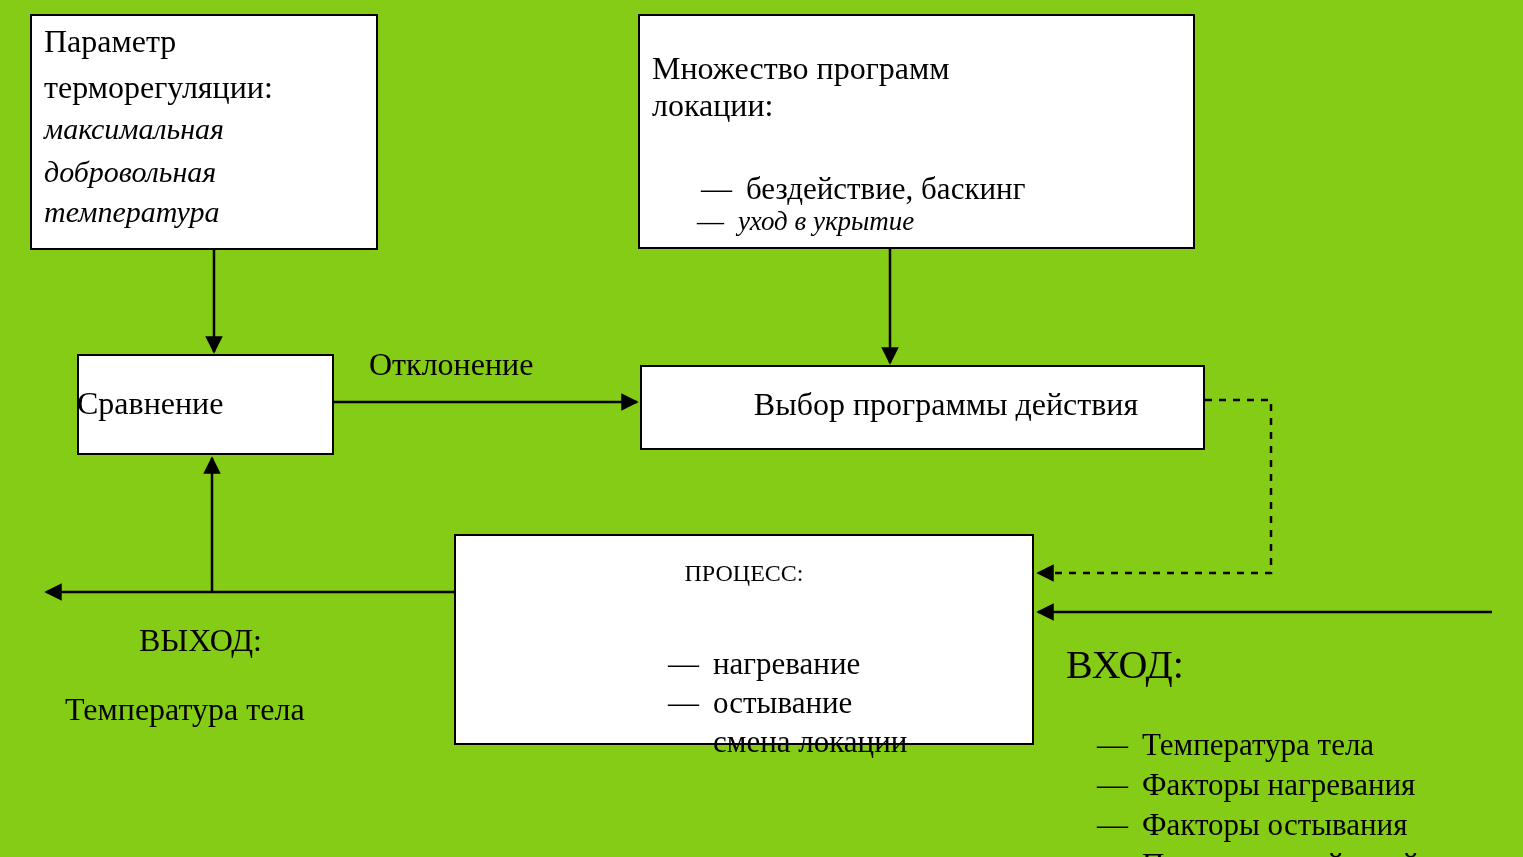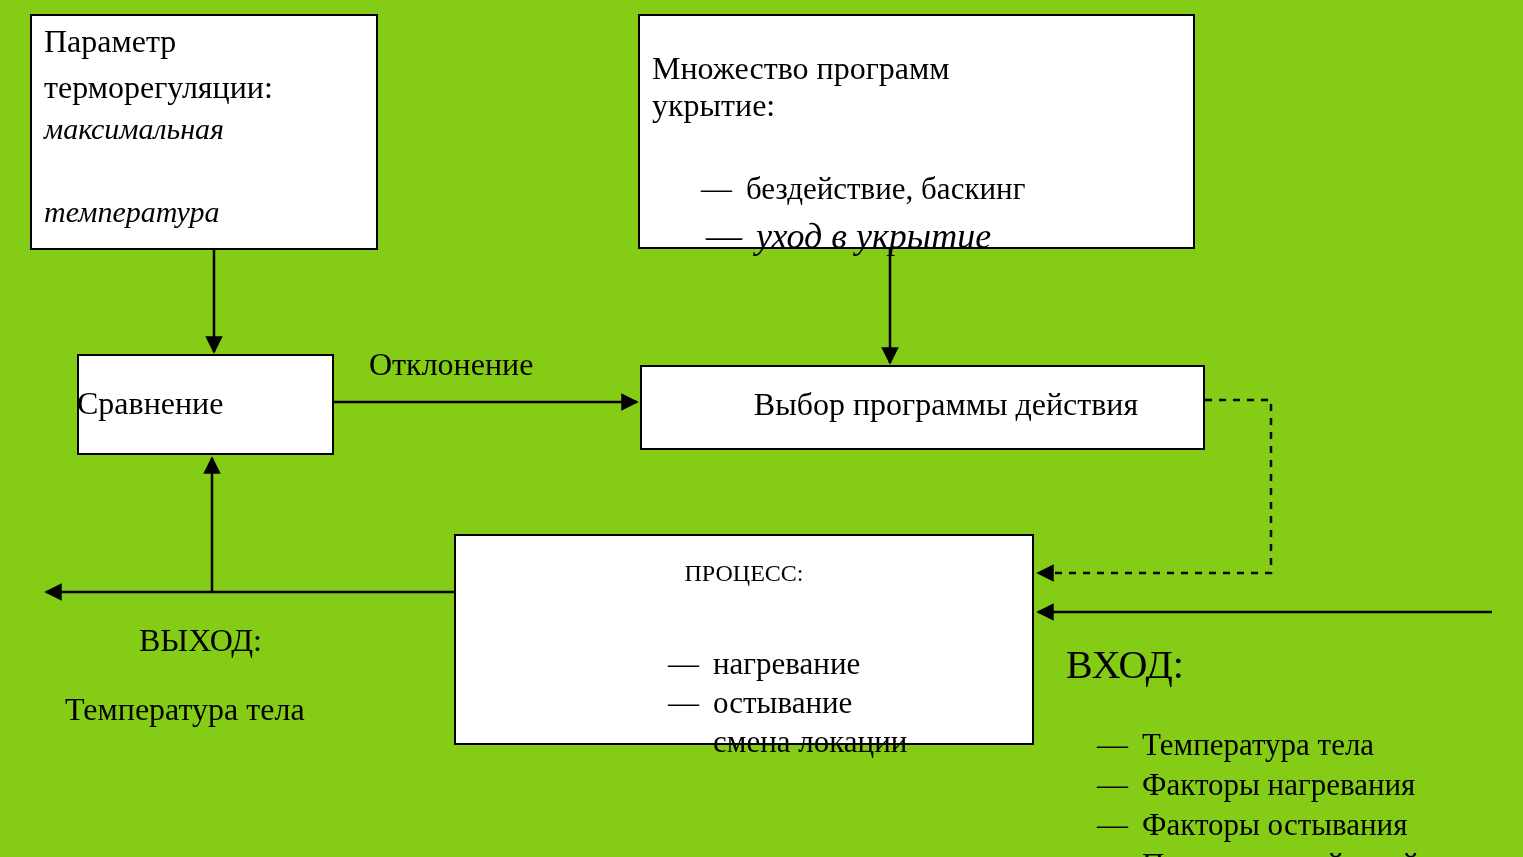--- a/index.html
+++ b/index.html
@@ -62,31 +62,32 @@
     <line x1="454" y1="592" x2="46" y2="592" stroke="#000000" stroke-width="2.5" marker-end="url(#ah)"></line>
 
     <line x1="212" y1="592" x2="212" y2="458" stroke="#000000" stroke-width="2.5" marker-end="url(#ah)"></line>
   </svg>
 
   <div class="box" style="left:30px; top:14px; width:348px; height:236px;"></div>
 
   <div class="txt" style="left:44px; top:24px; font-size:32px;">Параметр</div>
   <div class="txt" style="left:44px; top:70px; font-size:32px;">терморегуляции:</div>
   <div class="txt italic" style="left:44px; top:112px; font-size:30px;">максимальная</div>
+  <div class="txt italic" style="left:44px; top:155px; font-size:30px;">добровольная</div>
   <div class="txt italic" style="left:44px; top:195px; font-size:30px;">температура</div>
 
   <div class="box" style="left:638px; top:14px; width:557px; height:235px;"></div>
 
   <div class="txt" style="left:652px; top:51px; font-size:32px;">Множество программ</div>
-  <div class="txt" style="left:652px; top:88px; font-size:32px;">укрытие:</div>
+  <div class="txt" style="left:652px; top:88px; font-size:32px;">локации:</div>
 
   <div class="txt" style="left:670px; top:137px; font-size:31px;">
     <span>—</span><span style="display:inline-block;width:14px;"></span><span>бездействие, баскинг</span>
   </div>
-  <div class="txt" style="left:670px; top:176px; font-size:36px;">
+  <div class="txt" style="left:670px; top:176px; font-size:27px;">
     <span>—</span><span style="display:inline-block;width:14px;"></span><span class="italic">уход в укрытие</span>
   </div>
 
   <div class="box" style="left:77px; top:354px; width:257px; height:101px;"></div>
   <div class="txt" style="left:77px; top:386px; width:257px; font-size:32px;">Сравнение</div>
 
   <div class="txt" style="left:369px; top:347px; font-size:32px;">Отклонение</div>
 
   <div class="box" style="left:640px; top:365px; width:565px; height:85px;"></div>
   <div class="txt" style="left:640px; top:387px; width:612px; text-align:center; font-size:32px;">Выбор программы действия</div>

